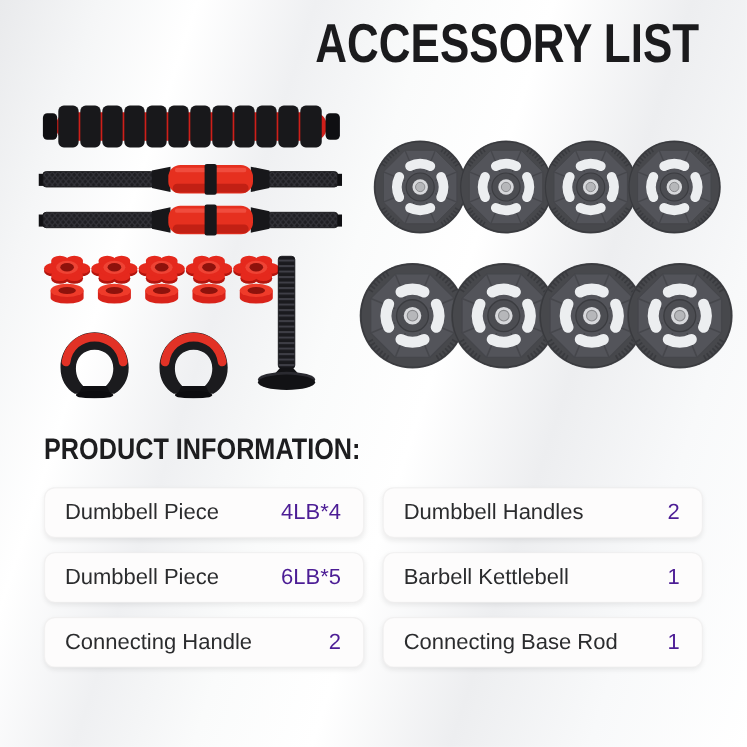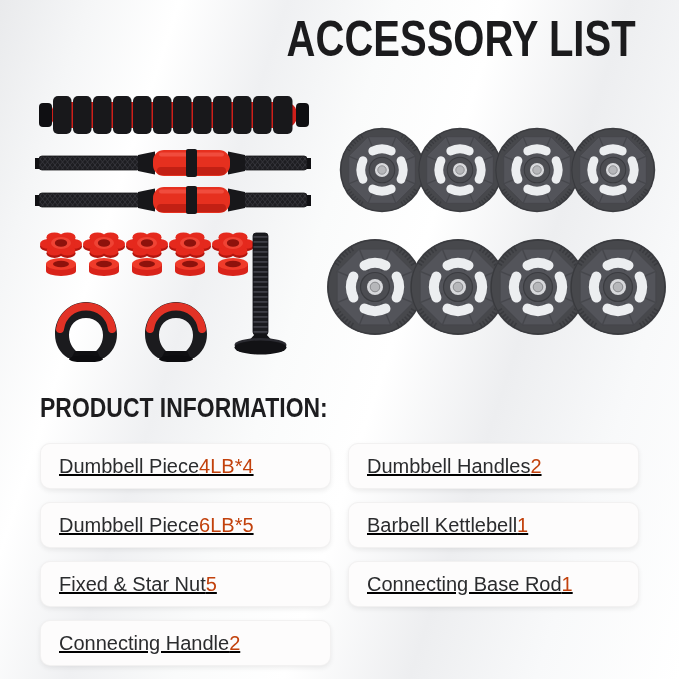--- a/index.html
+++ b/index.html
@@ -28,25 +28,25 @@
     transform:scaleX(0.85);transform-origin:left center;white-space:nowrap;
   }
   .gfx{position:absolute;}
   .col{position:absolute;display:flex;flex-direction:column;gap:13px;}
   .col-left{left:40px;top:443px;width:291px;}
   .col-right{left:348px;top:443px;width:291px;}
   .info-row{
     height:46px;border-radius:10px;background:#fdfcfc;
     border:1px solid rgba(0,0,0,0.045);
     box-shadow:0 2px 5px rgba(0,0,0,0.07);
-    display:flex;align-items:center;
-    padding:0 20px 0 18px;box-sizing:border-box;text-decoration:underline;
+    display:flex;align-items:center;justify-content:space-between;
+    padding:0 20px 0 18px;box-sizing:border-box;
   }
   .info-label{font-size:20px;color:#2b2c2e;white-space:nowrap;}
-  .info-value{font-size:20px;color:#c2410c;white-space:nowrap;}
+  .info-value{font-size:20px;color:#4c1d95;white-space:nowrap;}
 </style>
 </head>
 <body>
 
 <div class="stage">
 
   <svg width="0" height="0" style="position:absolute" aria-hidden="true">
     <defs>
       <pattern id="knurl" width="5" height="6" patternUnits="userSpaceOnUse">
         <rect width="5" height="6" fill="#1e1e22"></rect>
@@ -246,24 +246,20 @@
   <div class="col col-left">
     <div class="info-row">
       <span class="info-label">Dumbbell Piece</span>
       <span class="info-value">4LB*4</span>
     </div>
     <div class="info-row">
       <span class="info-label">Dumbbell Piece</span>
       <span class="info-value">6LB*5</span>
     </div>
     <div class="info-row">
-      <span class="info-label">Fixed &amp; Star Nut</span>
-      <span class="info-value">5</span>
-    </div>
-    <div class="info-row">
       <span class="info-label">Connecting Handle</span>
       <span class="info-value">2</span>
     </div>
   </div>
 
   <div class="col col-right">
     <div class="info-row">
       <span class="info-label">Dumbbell Handles</span>
       <span class="info-value">2</span>
     </div>

